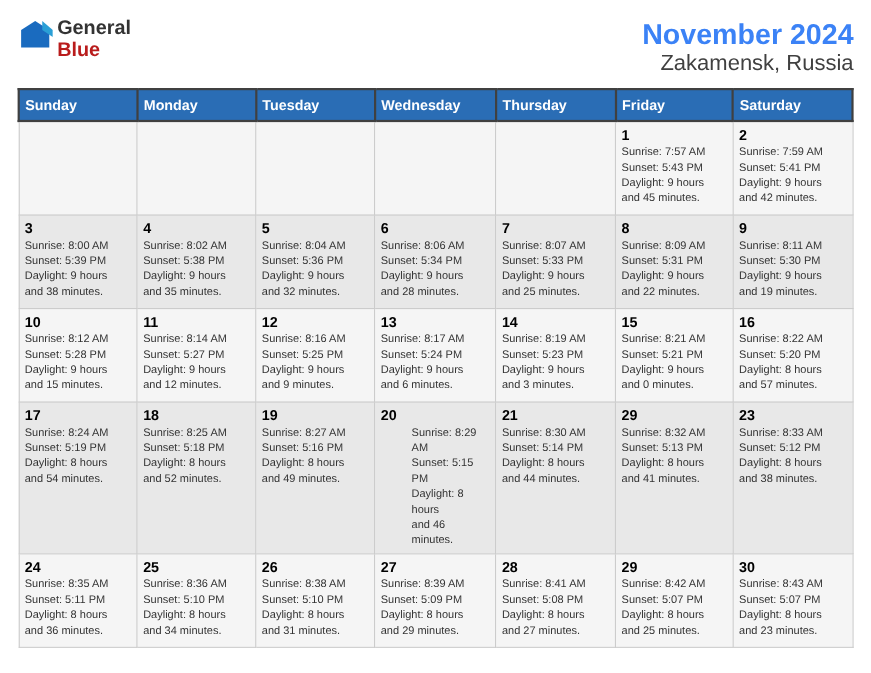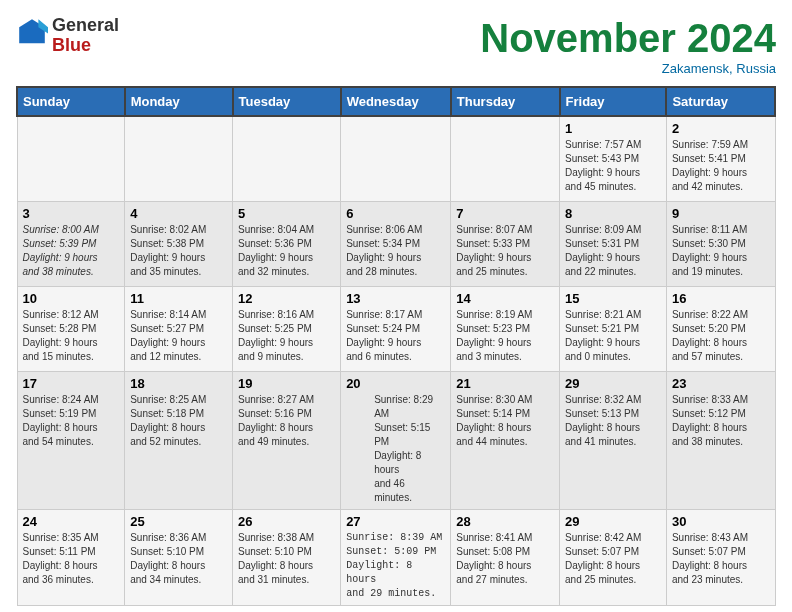--- a/index.html
+++ b/index.html
@@ -29,28 +29,28 @@
     .logo-general { color: #333; }
     .logo-blue { color: #b91c1c; }
     .logo-icon {
       width: 32px;
       height: 32px;
     }
     .title-section {
       text-align: right;
     }
     .month-title {
-      font-size: 40px;
+      font-size: 26px;
       font-weight: bold;
-      color: #15803d;
+      color: #3b82f6;
       text-align: center;
     }
     .location {
-      font-size: 13px;
-      color: #0369a1;
+      font-size: 20px;
+      color: #404040;
     }
     table {
       width: 100%;
       border-collapse: collapse;
       font-size: 11px;
     }
     thead tr th {
       background-color: #2a6db5;
       color: #fff;
       text-align: left;
@@ -133,21 +133,21 @@
           <div class="day-number">2</div>
           <div class="day-info" style="white-space: pre-line;">Sunrise: 7:59 AM
 Sunset: 5:41 PM
 Daylight: 9 hours
 and 42 minutes.</div>
         </td>
       </tr>
       <tr>
         <td>
           <div class="day-number">3</div>
-          <div class="day-info" style="white-space: pre-line; font-style: italic;">Sunrise: 8:00 AM
+          <div class="day-info" style="white-space: pre-line;">Sunrise: 8:00 AM
 Sunset: 5:39 PM
 Daylight: 9 hours
 and 38 minutes.</div>
         </td>
         <td>
           <div class="day-number">4</div>
           <div class="day-info" style="white-space: pre-line;">Sunrise: 8:02 AM
 Sunset: 5:38 PM
 Daylight: 9 hours
 and 35 minutes.</div>
@@ -307,21 +307,21 @@
         </td>
         <td>
           <div class="day-number">26</div>
           <div class="day-info" style="white-space: pre-line;">Sunrise: 8:38 AM
 Sunset: 5:10 PM
 Daylight: 8 hours
 and 31 minutes.</div>
         </td>
         <td>
           <div class="day-number">27</div>
-          <div class="day-info" style="white-space: pre-line; font-family: Liberation Mono, monospace;">Sunrise: 8:39 AM
+          <div class="day-info" style="white-space: pre-line;">Sunrise: 8:39 AM
 Sunset: 5:09 PM
 Daylight: 8 hours
 and 29 minutes.</div>
         </td>
         <td>
           <div class="day-number">28</div>
           <div class="day-info" style="white-space: pre-line;">Sunrise: 8:41 AM
 Sunset: 5:08 PM
 Daylight: 8 hours
 and 27 minutes.</div>

